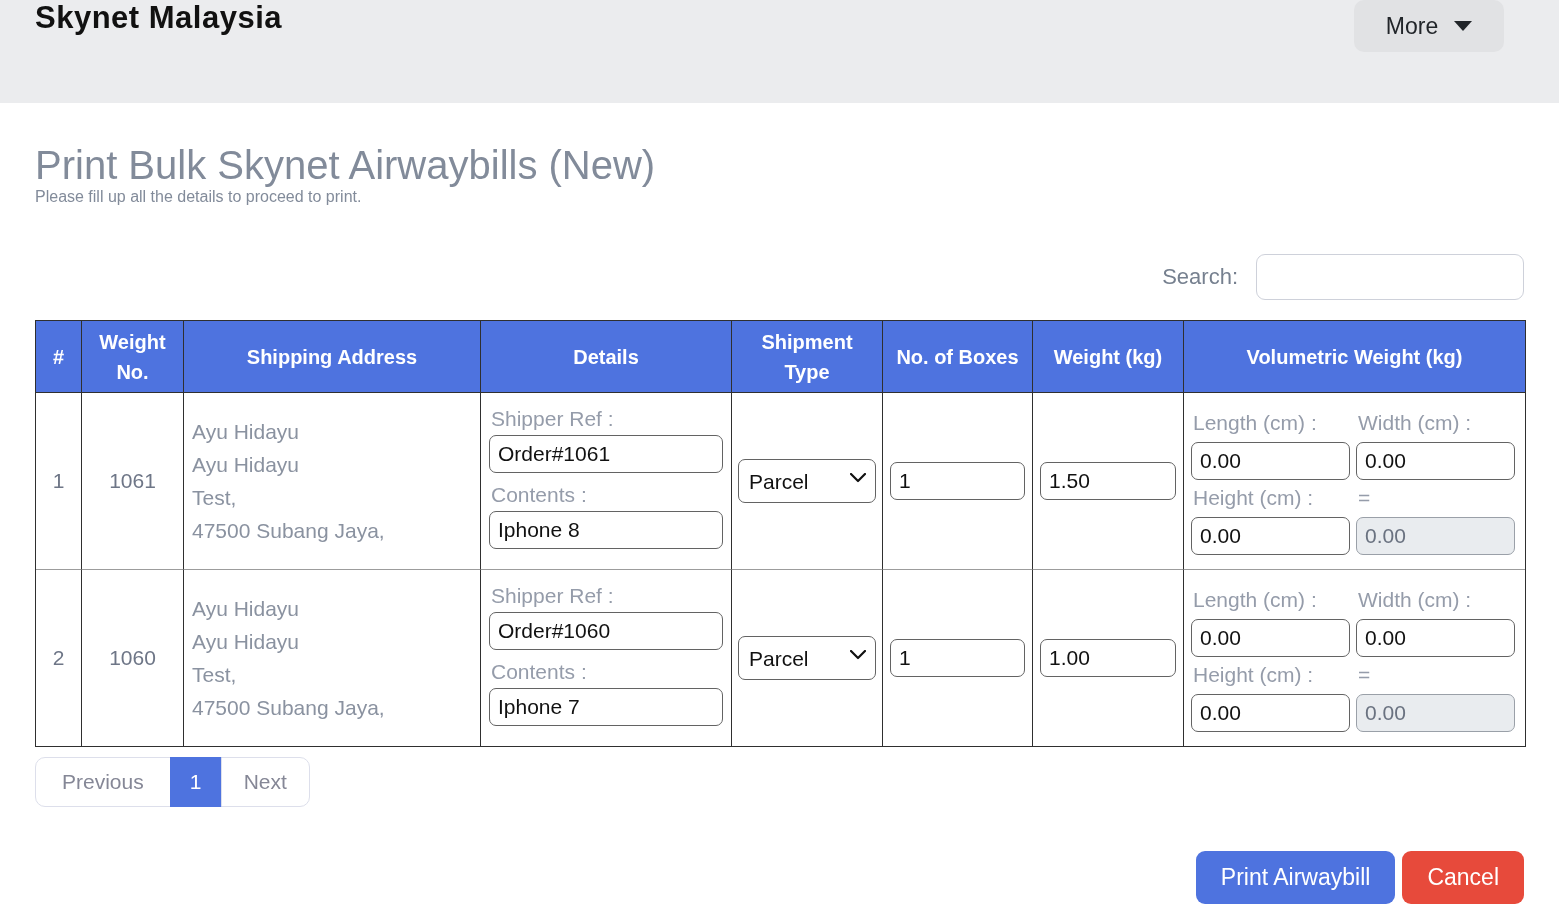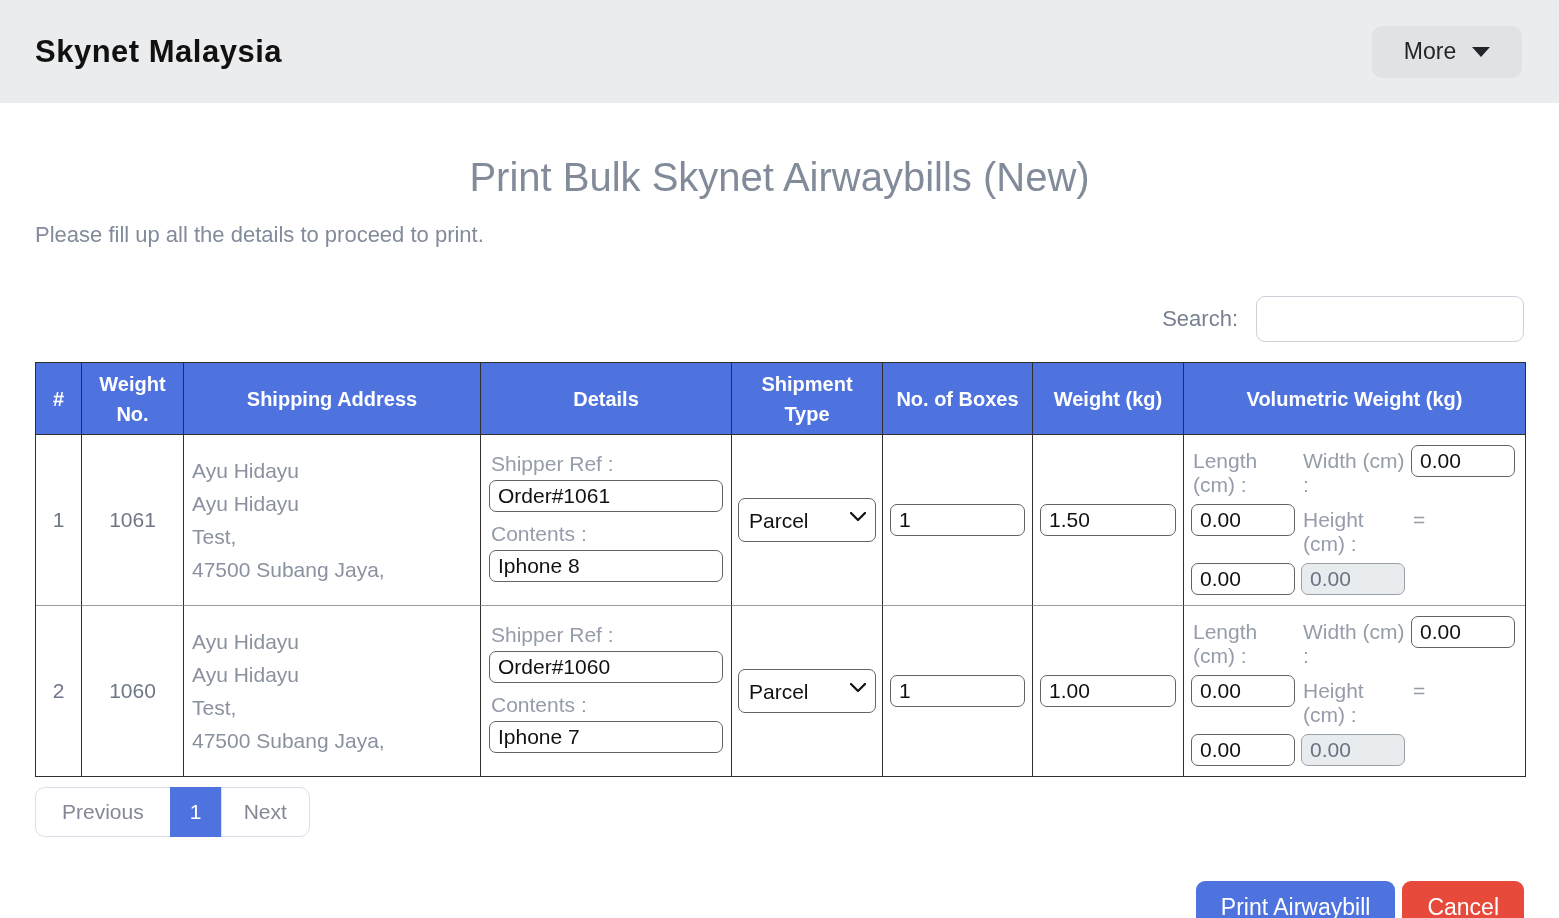--- a/index.html
+++ b/index.html
@@ -8,41 +8,41 @@
     width: 1559px; height: 918px;
     font-family: "Liberation Sans", sans-serif;
     color: #858796;
     overflow: hidden;
   }
   :root { --primary: #4e73df; --danger: #e74a3b; }
 
   
   .navbar {
     height: 103px; background: #ebecee;
-    display: flex; align-items: center; justify-content: space-between;
-    padding: 0 37px 0 35px;
+    display: flex; justify-content: space-between;
+    padding: 0 55px 0 35px;
     gap: 8px;
   }
   .brand { font-size: 31px; font-weight: 700; color: #111111; letter-spacing: 0.5px; }
   .more-btn {
     background: #e1e2e4; border: none; border-radius: 10px;
     width: 150px; height: 52px; font-family: inherit;
     font-size: 23px; color: #212529; cursor: pointer;
     display: flex; align-items: center; justify-content: center; gap: 16px;
   }
   .caret-down {
     width: 0; height: 0; display: inline-block;
     border-left: 9px solid transparent; border-right: 9px solid transparent;
     border-top: 10px solid #212529;
   }
 
   
   .main { padding: 0 35px; }
-  .page-title { font-size: 40px; font-weight: 400; color: #828b9a; margin-top: 52px; text-align: center; }
-  .page-subtitle { font-size: 22px; color: #828b9a; margin-top: 22px; }
+  .page-title { font-size: 40px; font-weight: 400; color: #828b9a; margin-top: 40px; }
+  .page-subtitle { font-size: 16px; color: #828b9a; }
 
   
   .search-row {
     display: flex; justify-content: flex-end; align-items: center;
     margin-top: 48px; gap: 18px;
   }
   .search-label { font-size: 22px; color: #76808f; }
   .search-input {
     width: 268px; height: 46px;
     border: 1px solid #ced1da; border-radius: 9px;
@@ -74,21 +74,21 @@
   tbody tr.data-row + tr.data-row td { border-top: 1px solid #9c9c9c; }
   tbody tr.data-row { height: 164px; }
 
   .cell-center { text-align: center; color: #6e7687; }
   .addr-cell { padding: 14px 4px 14px 8px; }
   .addr-line { display: block; line-height: 33px; color: #8a92a0; font-size: 21px; }
 
   .details-cell { padding: 12px 8px 12px 8px; }
   .field-label { font-size: 21px; color: #959caa; margin: 2px 0 4px 2px; display: block; }
   .text-input {
-    width: 100%; height: 32px;
+    width: 100%; height: 38px;
     border: 1px solid #636363; border-radius: 7px;
     font-family: inherit; font-size: 21px; color: #111;
     padding: 0 8px; outline: none; background: #fff;
   }
   .details-cell .text-input { margin-bottom: 8px; }
 
   .shipment-cell { text-align: center; }
   .select-wrap { position: relative; display: inline-block; width: 138px; }
   select.ship-select {
     width: 100%; height: 44px; appearance: none; -webkit-appearance: none;
@@ -100,21 +100,21 @@
     position: absolute; right: 10px; top: 14px; pointer-events: none;
     width: 16px; height: 10px;
   }
   .chevron-down svg { display: block; }
 
   .small-input-cell { padding: 0 7px; }
   .small-input-cell .text-input { width: 100%; }
 
   .vol-cell { padding: 10px 10px 10px 7px; }
   .vol-grid {
-    display: grid; grid-template-columns: 1fr 1fr 1fr;
+    display: grid; grid-template-columns: 1fr 1fr;
     column-gap: 6px; row-gap: 2px;
   }
   .vol-grid .field-label { margin: 4px 0 5px 2px; }
   .vol-input-disabled {
     background: #e9ecef; color: #6a7280; border: 1px solid #9aa0a8;
   }
 
   
   .table-footer {
     display: flex; justify-content: space-between; align-items: flex-start;

